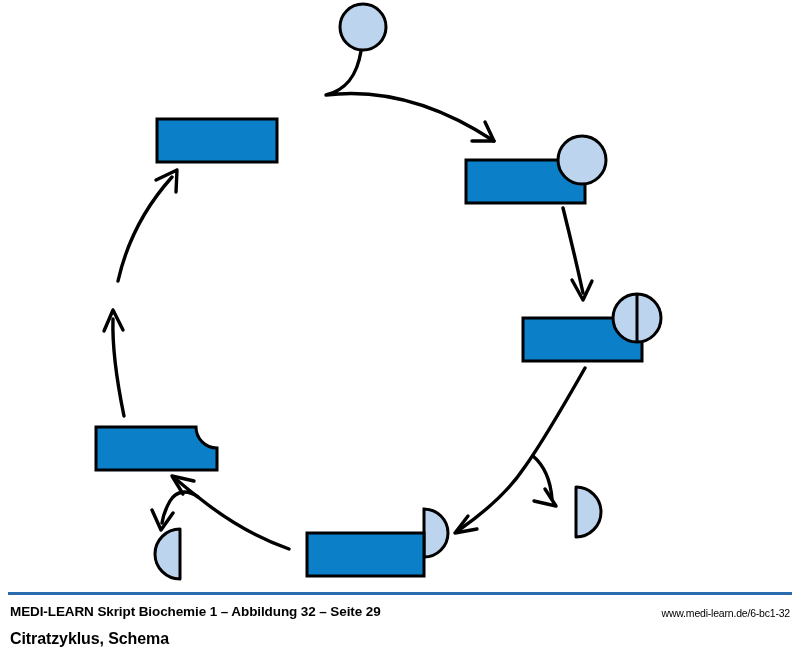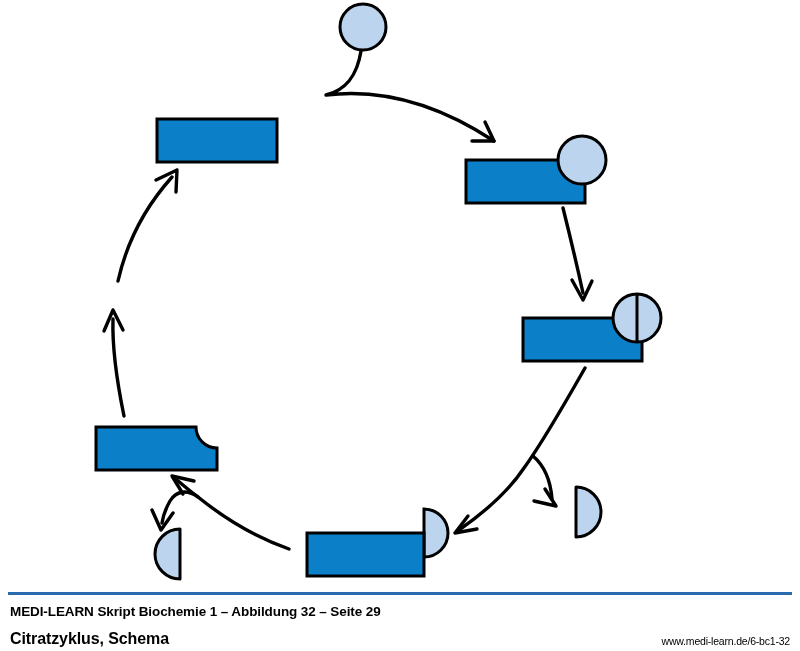--- a/index.html
+++ b/index.html
@@ -63,21 +63,20 @@
   }
   .footer-url {
     position: absolute;
     right: 10px;
     top: 15px;
     font-size: 10.5px;
     font-weight: normal;
     color: #000000;
     letter-spacing: -0.2px;
     white-space: nowrap;
-    margin-top: 28px;
   }
 </style>
 </head>
 <body>
 
 <div id="page">
 
   <svg id="diagram-canvas" viewBox="0 0 800 592">
     <defs>
       <clipPath id="clip-notch">

